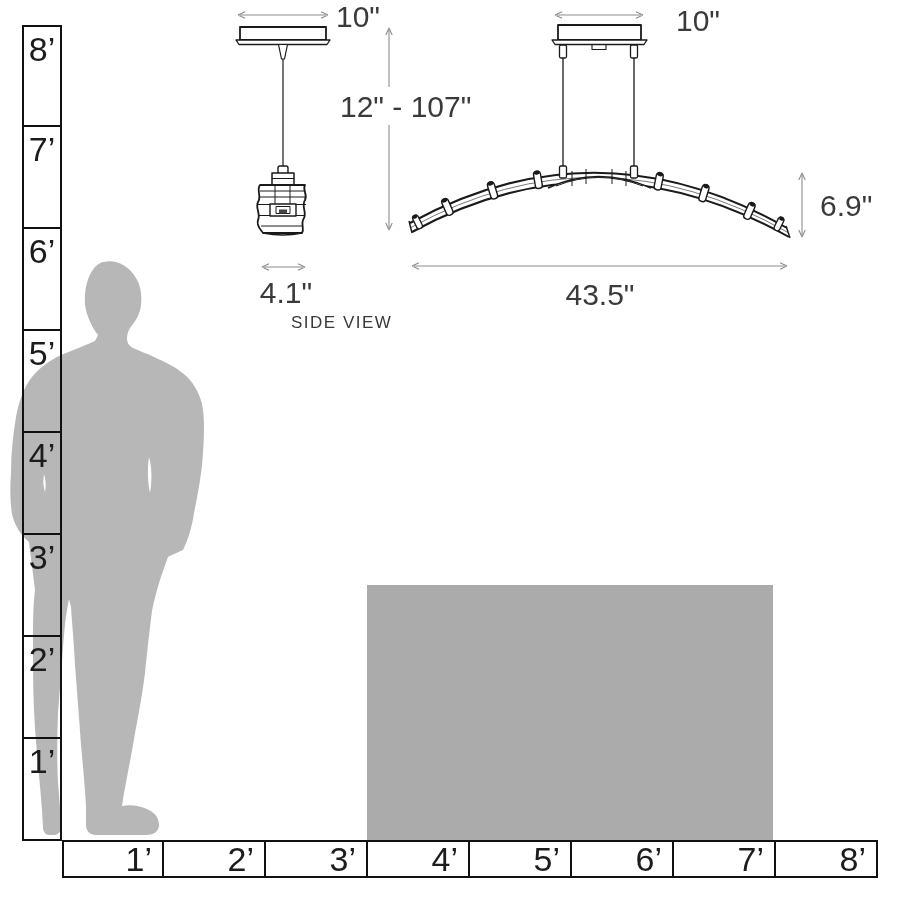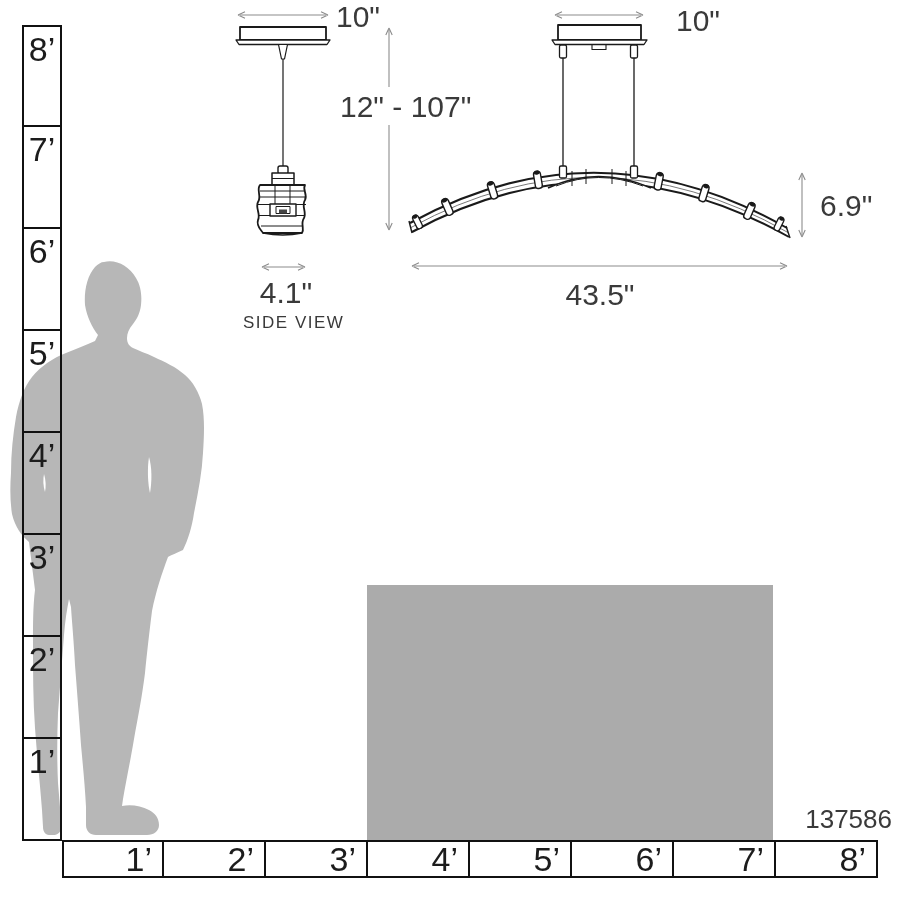--- a/index.html
+++ b/index.html
@@ -18,21 +18,21 @@
   
   #h-ruler{position:absolute;left:62px;top:840px;height:38px;display:flex;z-index:2;}
   .hcell{box-sizing:border-box;width:102px;height:38px;border:2px solid #111;border-left:0;
          display:flex;justify-content:flex-end;align-items:center;padding-right:10px;
          font-size:34px;line-height:1;color:#1c1c1c;background:transparent;}
   .hcell:first-child{border-left:2px solid #111;}
   
   .dim-label{position:absolute;z-index:3;font-size:30px;line-height:1;color:#3a3a3a;
              white-space:nowrap;}
   #side-caption{position:absolute;z-index:3;font-size:17px;letter-spacing:1.5px;
-                color:#3a3a3a;white-space:nowrap;}
+                color:#3a3a3a;white-space:nowrap;margin-left:48px;}
   #product-number{position:absolute;z-index:3;font-size:26px;color:#3a3a3a;
                   left:780px;top:804px;width:112px;text-align:right;}
   .center{text-align:center;}
 </style>
 </head>
 <body>
 
 <div id="canvas">
 
   <div id="table-block"></div>
@@ -190,15 +190,14 @@
     <div class="hcell">8’</div>
   </div>
 
   <div class="dim-label" style="left:336px;top:2px;">10"</div>
   <div class="dim-label" style="left:676px;top:6px;">10"</div>
   <div class="dim-label center" style="left:340px;top:92px;width:120px;">12" - 107"</div>
   <div class="dim-label center" style="left:550px;top:280px;width:100px;">43.5"</div>
   <div class="dim-label" style="left:820px;top:191px;">6.9"</div>
   <div class="dim-label center" style="left:256px;top:278px;width:60px;">4.1"</div>
   <div id="side-caption" style="left:243px;top:313px;width:90px;text-align:center;">SIDE VIEW</div>
-  <div id="product-number">137586</div>
 
 </div>
 
 </body></html>

